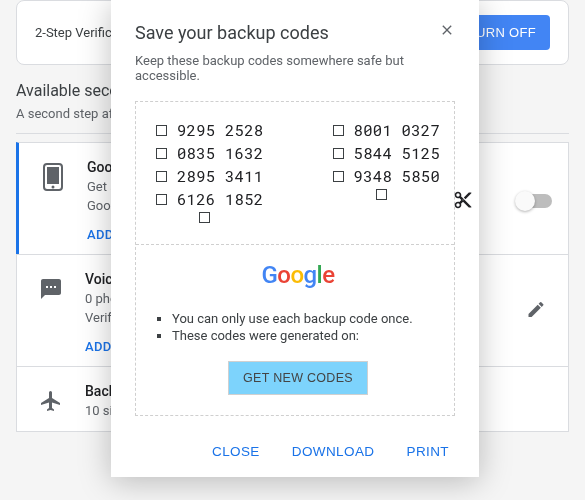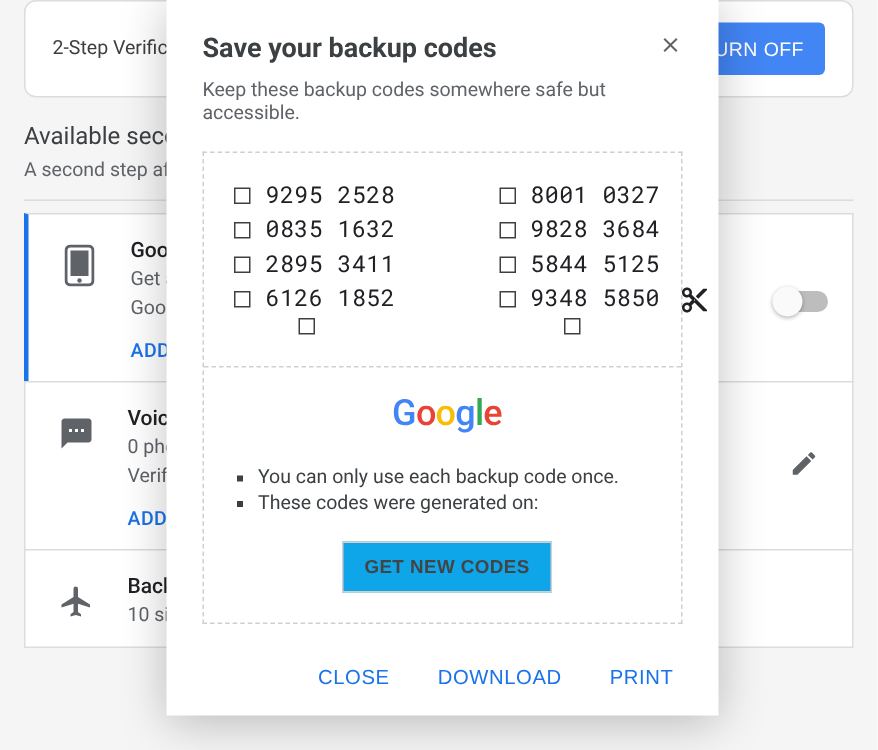--- a/index.html
+++ b/index.html
@@ -83,21 +83,21 @@
 .modal {
   position: absolute;
   left: 111px;
   top: 0px;
   width: 368px;
   background: #fff;
   box-shadow: 0 4px 30px rgba(0,0,0,.25);
   padding: 22px 24px 14px 24px;
 }
 .modal-head { display: flex; justify-content: space-between; align-items: flex-start; }
-.modal-title { font-size: 18px; color: #3c4043; font-weight: 700;}
+.modal-title { font-size: 18px; color: #3c4043; font-weight: 400;}
 .close-icon { color:#5f6368; cursor:pointer;}
 .modal-sub { color:#5f6368; font-size:13px; margin-top:10px; }
 .codes-box {
   margin-top: 18px;
   border: 1px dashed #cfcfcf;
   padding: 18px 14px 20px 20px;
   position: relative;
 }
 .codes-cols { display: flex; justify-content: space-between; }
 .codes-col { font-family: "Roboto Mono","Courier New",monospace; font-size: 15.5px; letter-spacing:.3px; }
@@ -109,22 +109,22 @@
 .google-logo span:nth-child(1){color:#4285f4;}
 .google-logo span:nth-child(2){color:#ea4335;}
 .google-logo span:nth-child(3){color:#fbbc05;}
 .google-logo span:nth-child(4){color:#4285f4;}
 .google-logo span:nth-child(5){color:#34a853;}
 .google-logo span:nth-child(6){color:#ea4335;}
 .notes { margin-top: 22px; font-size: 13px; color:#3c4043;}
 .notes li { margin-left: 16px; margin-bottom: 2px; list-style: square; color:#3c4043;}
 .get-new-wrap { text-align:center; margin-top: 18px;}
 .get-new-btn {
-  background:#0ea5e9; border:1px solid #d0d0d0; color:#444;
-  font-size: 12.5px; font-weight:700; padding:9px 14px; letter-spacing:.3px; cursor:pointer;
+  background:#7dd3fc; border:1px solid #d0d0d0; color:#444;
+  font-size: 12.5px; font-weight:400; padding:9px 14px; letter-spacing:.3px; cursor:pointer;
 }
 .modal-actions { display:flex; justify-content:flex-end; gap:32px; margin-top: 24px; padding: 4px 6px 4px 0;}
 .modal-actions button {
   background:none; border:none; color:#1a73e8; font-weight:500; font-size:13.5px; letter-spacing:.4px; cursor:pointer;
 }
 </style>
 </head>
 <body>
 
 <div class="page">
@@ -221,24 +221,20 @@
               <span class="code-check"></span>
             </div>
         </div>
         <div class="codes-col">
           <div class="code-line">
               <span class="code-check"></span>
               <span>8001 0327</span>
             </div>
           <div class="code-line">
               <span class="code-check"></span>
-              <span>9828 3684</span>
-            </div>
-          <div class="code-line">
-              <span class="code-check"></span>
               <span>5844 5125</span>
             </div>
           <div class="code-line">
               <span class="code-check"></span>
               <span>9348 5850</span>
             </div>
           <div class="code-line">
               <span class="code-check"></span>
             </div>
         </div>

